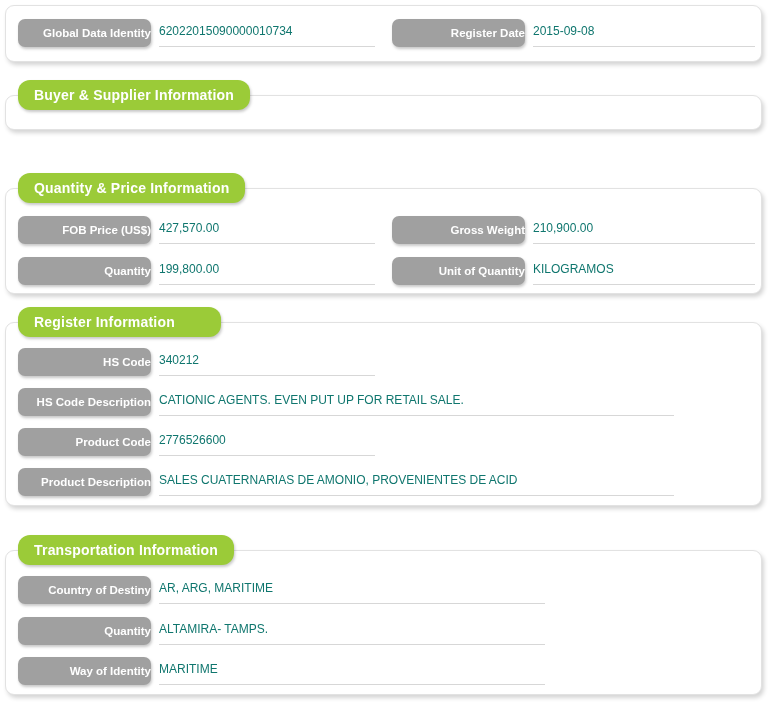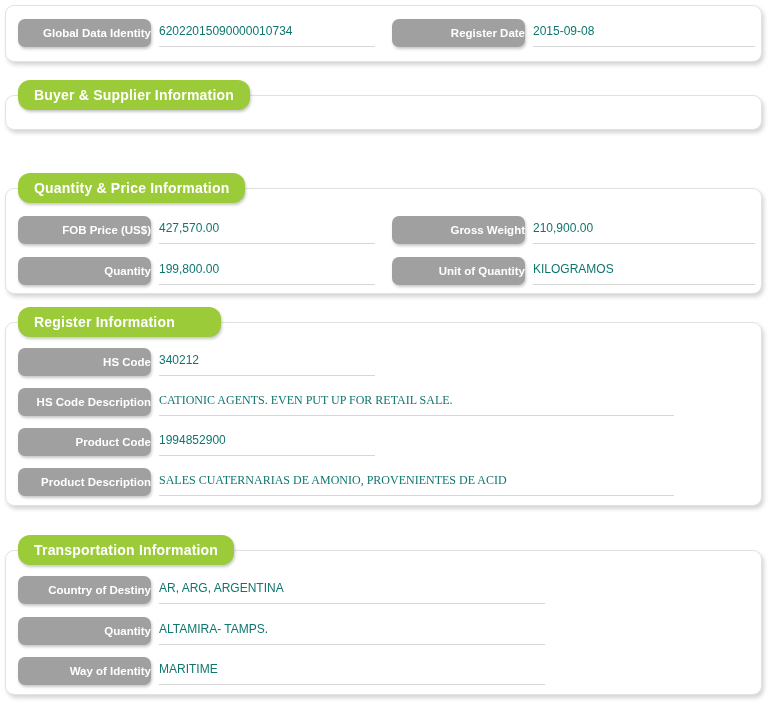--- a/index.html
+++ b/index.html
@@ -89,21 +89,21 @@
     font-size: 12px;
     line-height: 24px;
     padding-left: 0;
     white-space: nowrap;
     overflow: hidden;
   }
 
   
   .v-short  { width: 216px; }
   .v-mid    { width: 222px; }
-  .v-long   { width: 515px; font-family: Liberation Serif, serif; }
+  .v-long   { width: 515px; }
   .v-trans  { width: 386px; }
 </style>
 </head>
 <body>
 
 <div class="page">
 
   <div class="panel" style="top:5px; height:57px;">
     <div class="row" style="left:12px; top:13px;">
       <div class="pill">Global Data Identity</div>
@@ -149,35 +149,35 @@
       <div class="value v-short">340212</div>
     </div>
 
     <div class="row" style="left:12px; top:65px;">
       <div class="pill">HS Code Description</div>
       <div class="value v-long">CATIONIC AGENTS. EVEN PUT UP FOR RETAIL SALE.</div>
     </div>
 
     <div class="row" style="left:12px; top:105px;">
       <div class="pill">Product Code</div>
-      <div class="value v-short">1994852900</div>
+      <div class="value v-short">2776526600</div>
     </div>
 
     <div class="row" style="left:12px; top:145px;">
       <div class="pill">Product Description</div>
       <div class="value v-long">SALES CUATERNARIAS DE AMONIO, PROVENIENTES DE ACID</div>
     </div>
   </div>
 
   <div class="panel" style="top:550px; height:145px;padding-left:28px;">
     <div class="section-tab">Transportation Information</div>
 
     <div class="row" style="left:12px; top:25px;">
       <div class="pill">Country of Destiny</div>
-      <div class="value v-trans">AR, ARG, ARGENTINA</div>
+      <div class="value v-trans">AR, ARG, MARITIME</div>
     </div>
 
     <div class="row" style="left:12px; top:66px;">
       <div class="pill">Quantity</div>
       <div class="value v-trans">ALTAMIRA- TAMPS.</div>
     </div>
 
     <div class="row" style="left:12px; top:106px;">
       <div class="pill">Way of Identity</div>
       <div class="value v-trans">MARITIME</div>

